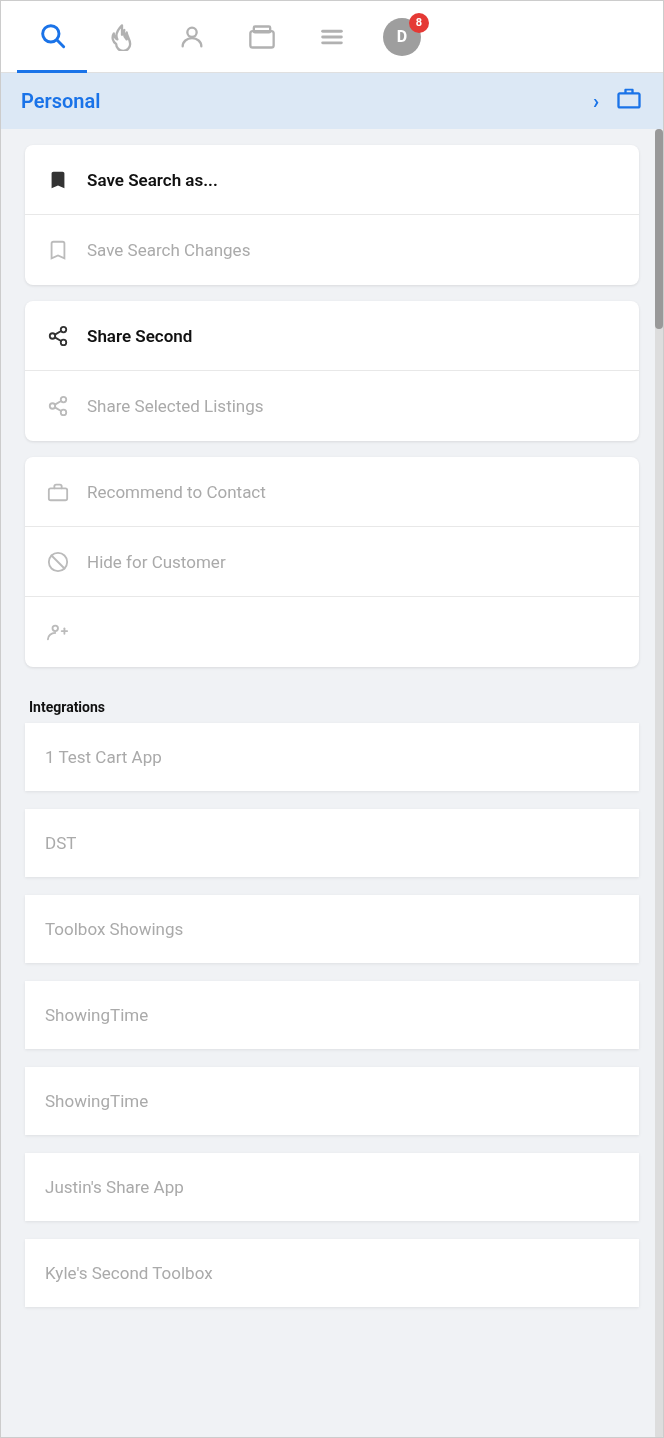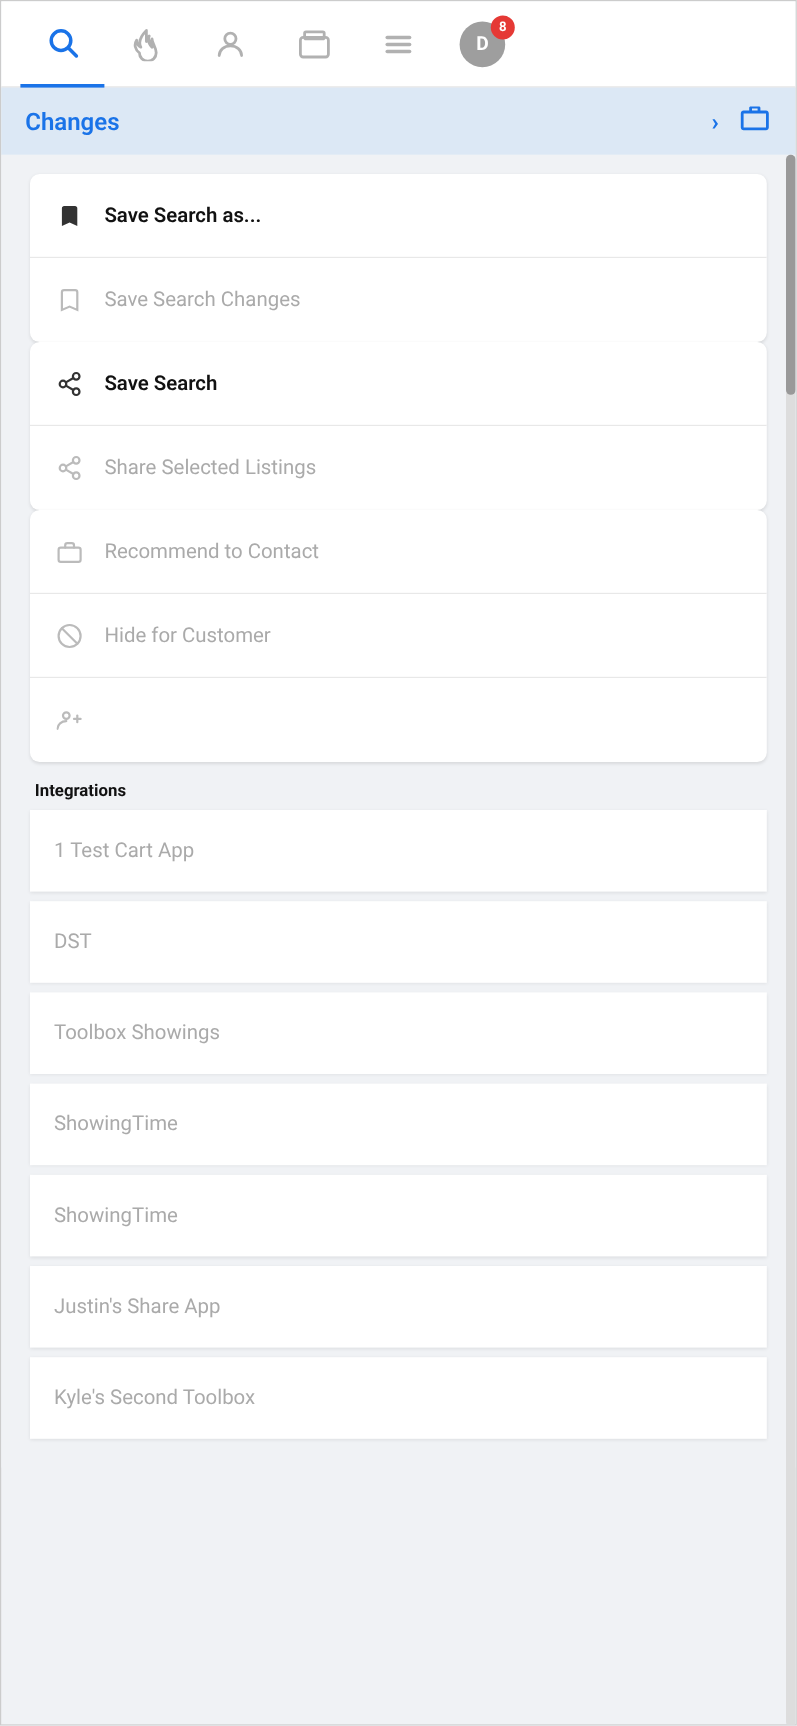--- a/index.html
+++ b/index.html
@@ -132,20 +132,21 @@
       font-size: 20px;
       font-weight: bold;
     }
 
     
     .content-area {
       background: #f0f2f5;
       padding: 16px 24px;
       display: flex;
       flex-direction: column;
+      gap: 16px;
     }
 
     
     .card-group {
       background: #ffffff;
       border-radius: 8px;
       overflow: hidden;
       box-shadow: 0 1px 3px rgba(0,0,0,0.1);
     }
 
@@ -197,21 +198,21 @@
 
     .integration-item {
       display: flex;
       align-items: center;
       background: #ffffff;
       border-radius: 0;
       padding: 20px 20px;
       min-height: 68px;
       box-shadow: 0 1px 3px rgba(0,0,0,0.08);
       cursor: pointer;
-      margin-bottom: 8px;
+      margin-bottom: 18px;
     }
 
     .integration-label {
       font-size: 17px;
       color: #aaa;
     }
 
     
     .scroll-indicator {
       position: absolute;
@@ -279,21 +280,21 @@
     </div>
 
     <div class="notification-wrapper">
       <div class="avatar-circle">D</div>
       <div class="notification-badge">8</div>
     </div>
 
   </nav>
 
   <div class="toolbox-header">
-    <span class="toolbox-title">Changes</span>
+    <span class="toolbox-title">Personal</span>
     <div class="toolbox-actions">
       <span class="toolbox-chevron">›</span>
       <span style="font-size:24px; color:#1a73e8;">
         <svg width="28" height="28" viewBox="0 0 24 24" fill="#1a73e8">
           <path d="M20 7H4c-1.1 0-2 .9-2 2v10c0 1.1.9 2 2 2h16c1.1 0 2-.9 2-2V9c0-1.1-.9-2-2-2zm0 12H4V9h16v10zM8 7V5c0-.55.45-1 1-1h6c.55 0 1 .45 1 1v2h-2V5.5h-4V7H8z"></path>
         </svg>
       </span>
     </div>
   </div>
 
@@ -326,21 +327,21 @@
       <div class="card-item">
         <div class="card-item-icon icon-active">
           <svg width="22" height="22" viewBox="0 0 24 24" fill="none" stroke="#333" stroke-width="2" stroke-linecap="round" stroke-linejoin="round">
             <circle cx="18" cy="5" r="3"></circle>
             <circle cx="6" cy="12" r="3"></circle>
             <circle cx="18" cy="19" r="3"></circle>
             <line x1="8.59" y1="13.51" x2="15.42" y2="17.49"></line>
             <line x1="15.41" y1="6.51" x2="8.59" y2="10.49"></line>
           </svg>
         </div>
-        <span class="card-item-label active">Save Search</span>
+        <span class="card-item-label active">Share Second</span>
       </div>
 
       <div class="card-item">
         <div class="card-item-icon icon-gray">
           <svg width="22" height="22" viewBox="0 0 24 24" fill="none" stroke="#bbb" stroke-width="2" stroke-linecap="round" stroke-linejoin="round">
             <circle cx="18" cy="5" r="3"></circle>
             <circle cx="6" cy="12" r="3"></circle>
             <circle cx="18" cy="19" r="3"></circle>
             <line x1="8.59" y1="13.51" x2="15.42" y2="17.49"></line>
             <line x1="15.41" y1="6.51" x2="8.59" y2="10.49"></line>

